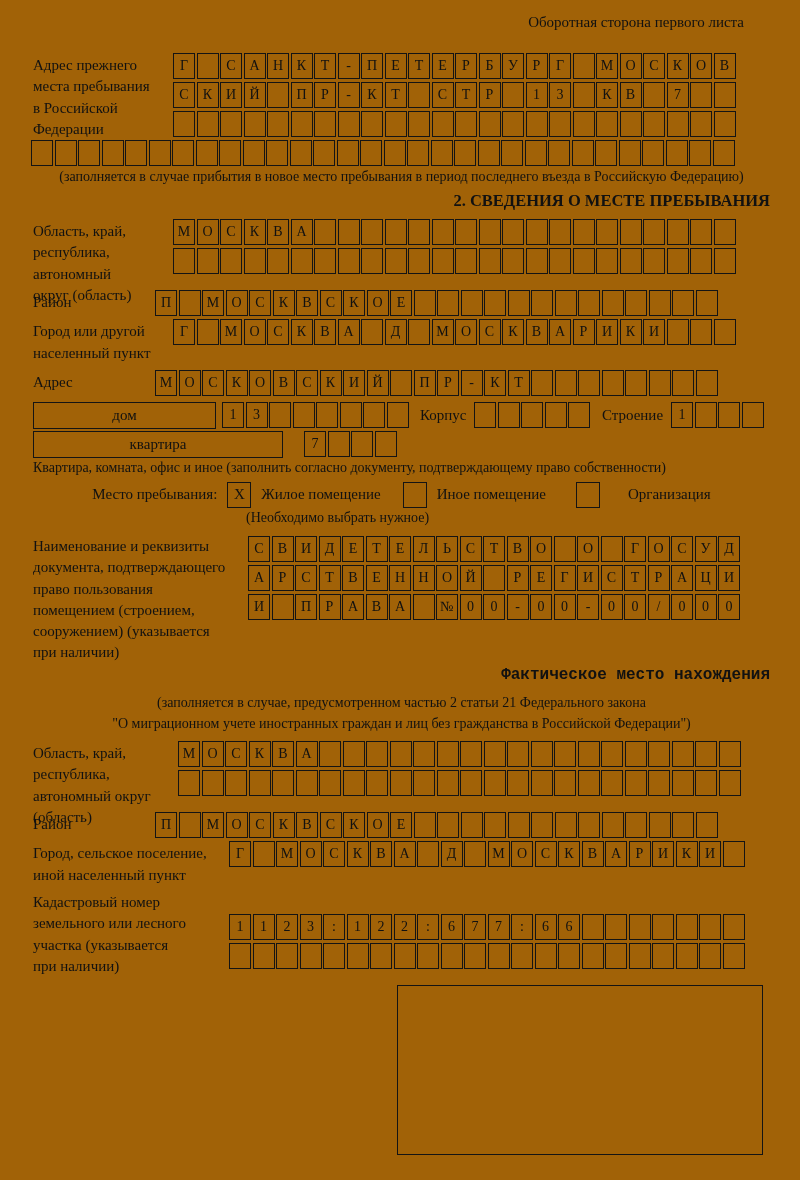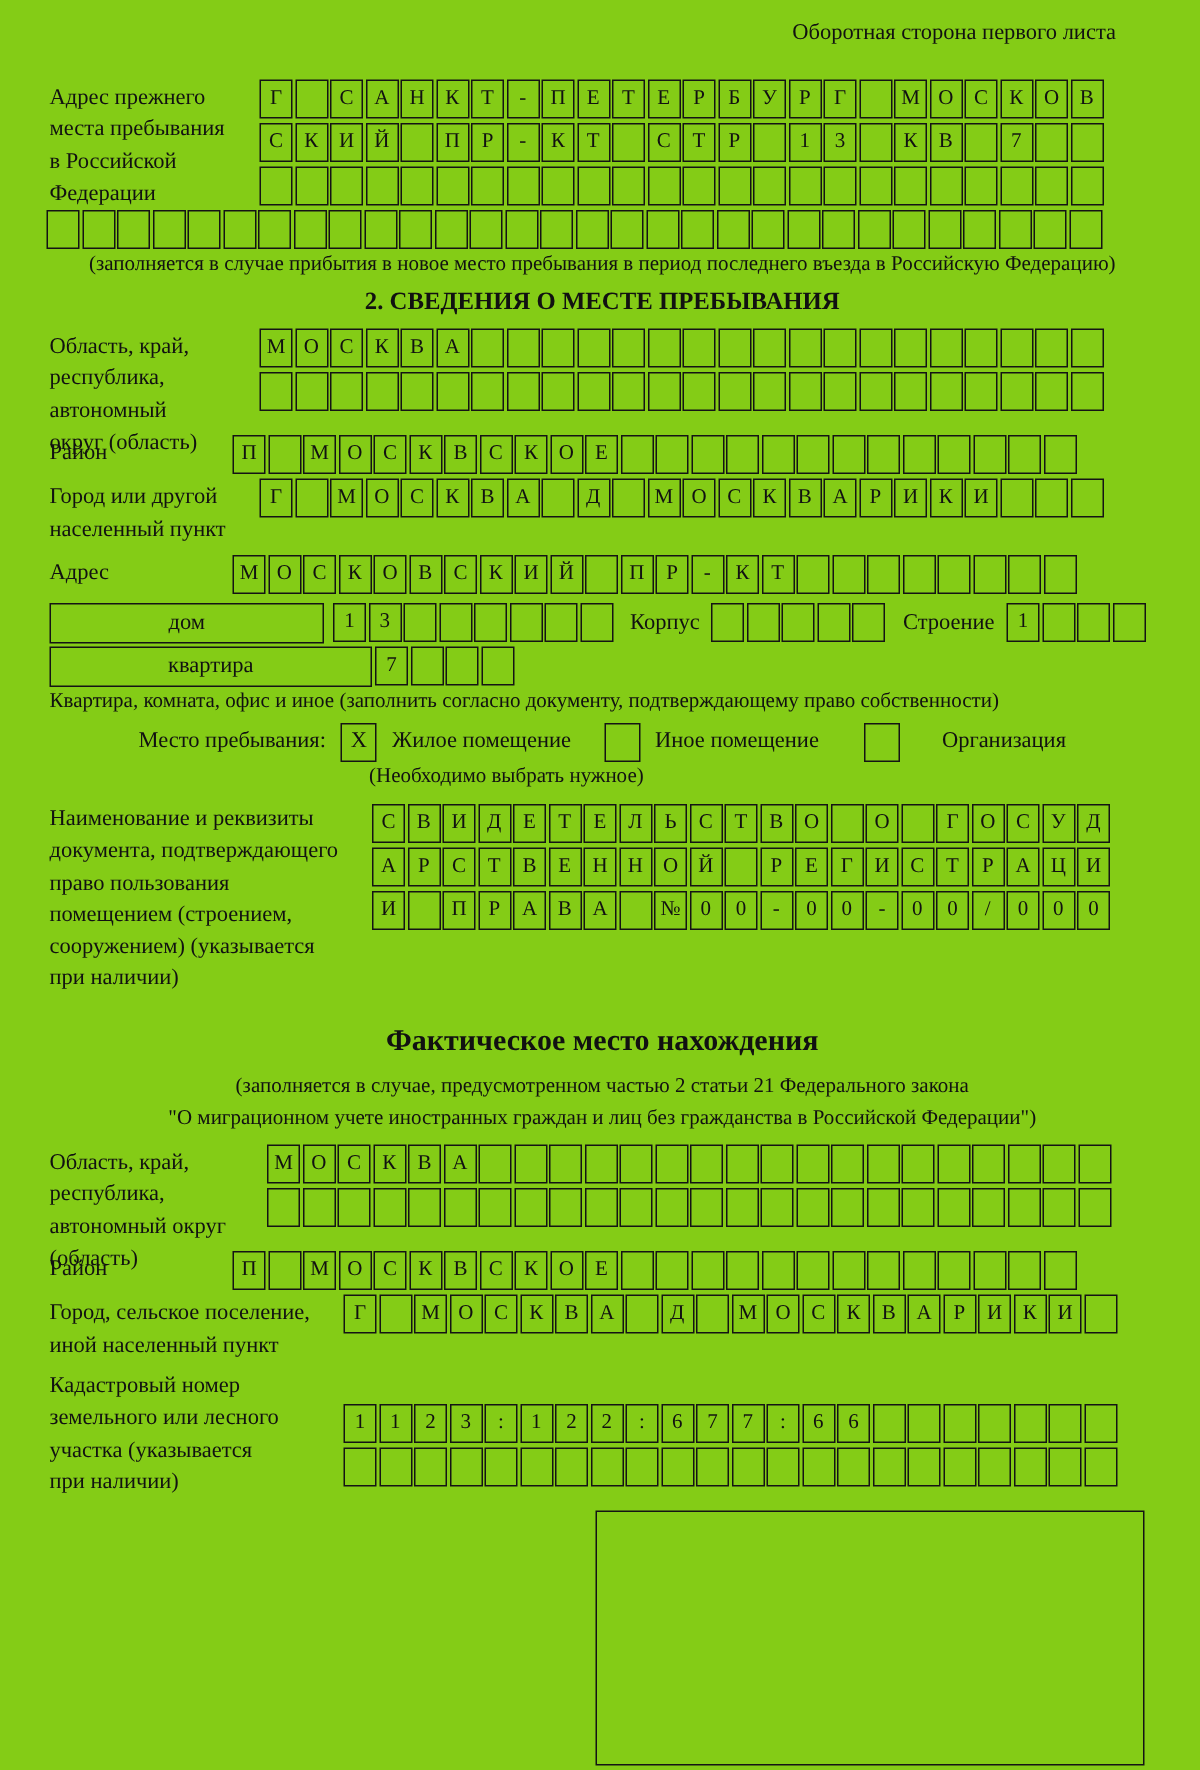--- a/index.html
+++ b/index.html
@@ -1,36 +1,36 @@
 <!DOCTYPE html>
 <html><head>
 <meta charset="utf-8">
 <style>
   * { margin:0; padding:0; box-sizing:border-box; }
   html,body { background:#fff; }
   body { font-family:"Liberation Serif","DejaVu Serif",serif; color:#111; }
-  .page { position:relative; width:800px; height:1180px; margin:0 auto; background:#84cc16;
+  .page { position:relative; width:800px; height:1180px; margin:0 auto; background:#a16207;
           padding:14px 30px 0 33px; overflow:hidden; }
 
   .hdr-right { text-align:right; font-size:15px; padding-right:26px; margin-bottom:22px; }
 
   .form-line { display:flex; align-items:flex-start; }
   .lbl { font-size:15px; line-height:1.42; white-space:pre-line; flex:0 0 auto; padding-top:2px; }
   .rows { flex:0 0 auto; }
 
   .cellrow { display:flex; margin-bottom:3px; }
   .cell { width:22px; height:26px; border:1.4px solid #141414; margin-right:1.5px;
           display:inline-flex; align-items:center; justify-content:center;
           font-size:14px; font-family:"Liberation Serif",serif; }
 
   .w140 { width:140px; } .w122 { width:122px; } .w130 { width:130px; }
   .w215 { width:215px; } .w145 { width:145px; } .w196 { width:196px; }
 
   .note-center { text-align:center; font-size:14px; margin:2px 0 4px 0; }
-  .sec-title { text-align:center; font-weight:bold; font-size:16.5px; margin:6px 0 8px 0; }
+  .sec-title { text-align:right; font-weight:bold; font-size:16.5px; margin:6px 0 8px 0; }
 
   .bigbox { border:1.6px solid #141414; height:27px; display:flex; align-items:center;
             justify-content:center; font-size:15px; }
   .inline-row { display:flex; align-items:center; margin-bottom:2px; }
   .inline-lab { font-size:15px; padding:0 8px 0 10px; }
   .small-note { font-size:14px; margin:2px 0 6px 0; }
 
   .chk-line { display:flex; align-items:center; margin:6px 0 2px 0; font-size:15px;justify-content:center; }
   .checkbox { width:24px; height:26px; border:1.5px solid #141414; display:inline-flex;
               align-items:center; justify-content:center; font-size:15px; margin:0 10px; }
@@ -351,21 +351,21 @@
     <span class="inline-lab">Строение</span>
     <div class="cellrow" style="margin-bottom:0;">
         <span class="cell">1</span>
         <span class="cell"></span>
         <span class="cell"></span>
         <span class="cell"></span>
       </div>
   </div>
 
   <div class="inline-row">
-    <div class="bigbox" style="width:215px; margin-right:2px;">квартира</div>
+    <div class="bigbox" style="width:250px; margin-right:21px;">квартира</div>
     <div class="cellrow" style="margin-bottom:0;">
         <span class="cell">7</span>
         <span class="cell"></span>
         <span class="cell"></span>
         <span class="cell"></span>
       </div>
   </div>
   <div class="small-note">Квартира, комната, офис и иное (заполнить согласно документу, подтверждающему право собственности)</div>
 
   <div class="chk-line">
@@ -452,21 +452,21 @@
           <span class="cell">0</span>
           <span class="cell">0</span>
           <span class="cell">/</span>
           <span class="cell">0</span>
           <span class="cell">0</span>
           <span class="cell">0</span>
         </div>
     </div>
   </div>
 
-  <div class="sec-title" style="margin-top:19px; font-size:20px;">Фактическое место нахождения</div>
+  <div class="sec-title" style="margin-top:2px; font-size:16px;font-family:Liberation Mono, monospace;">Фактическое место нахождения</div>
   <div class="actual-note">(заполняется в случае, предусмотренном частью 2 статьи 21 Федерального закона</div>
   <div class="actual-note" style="margin-bottom:6px;">"О миграционном учете иностранных граждан и лиц без гражданства в Российской Федерации")</div>
 
   <div class="form-line">
     <div class="lbl w145">Область, край,
 республика,
 автономный округ
 (область)</div>
     <div class="rows">
       <div class="cellrow">

